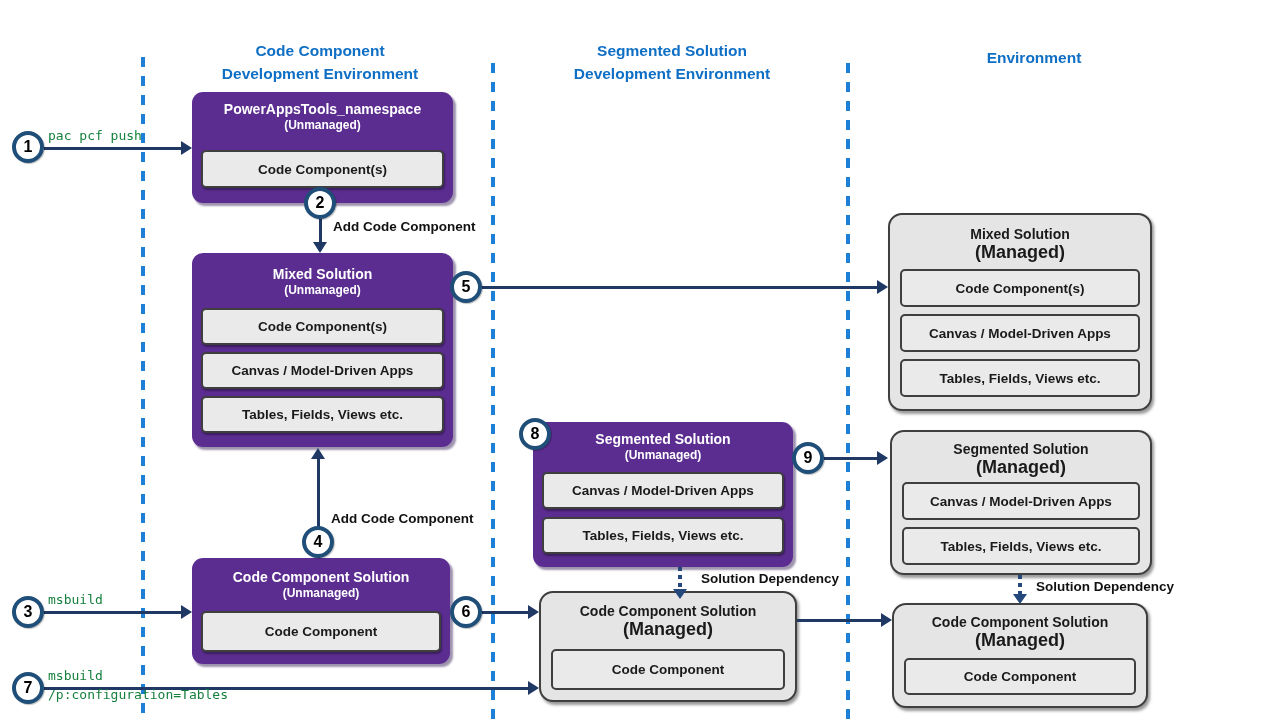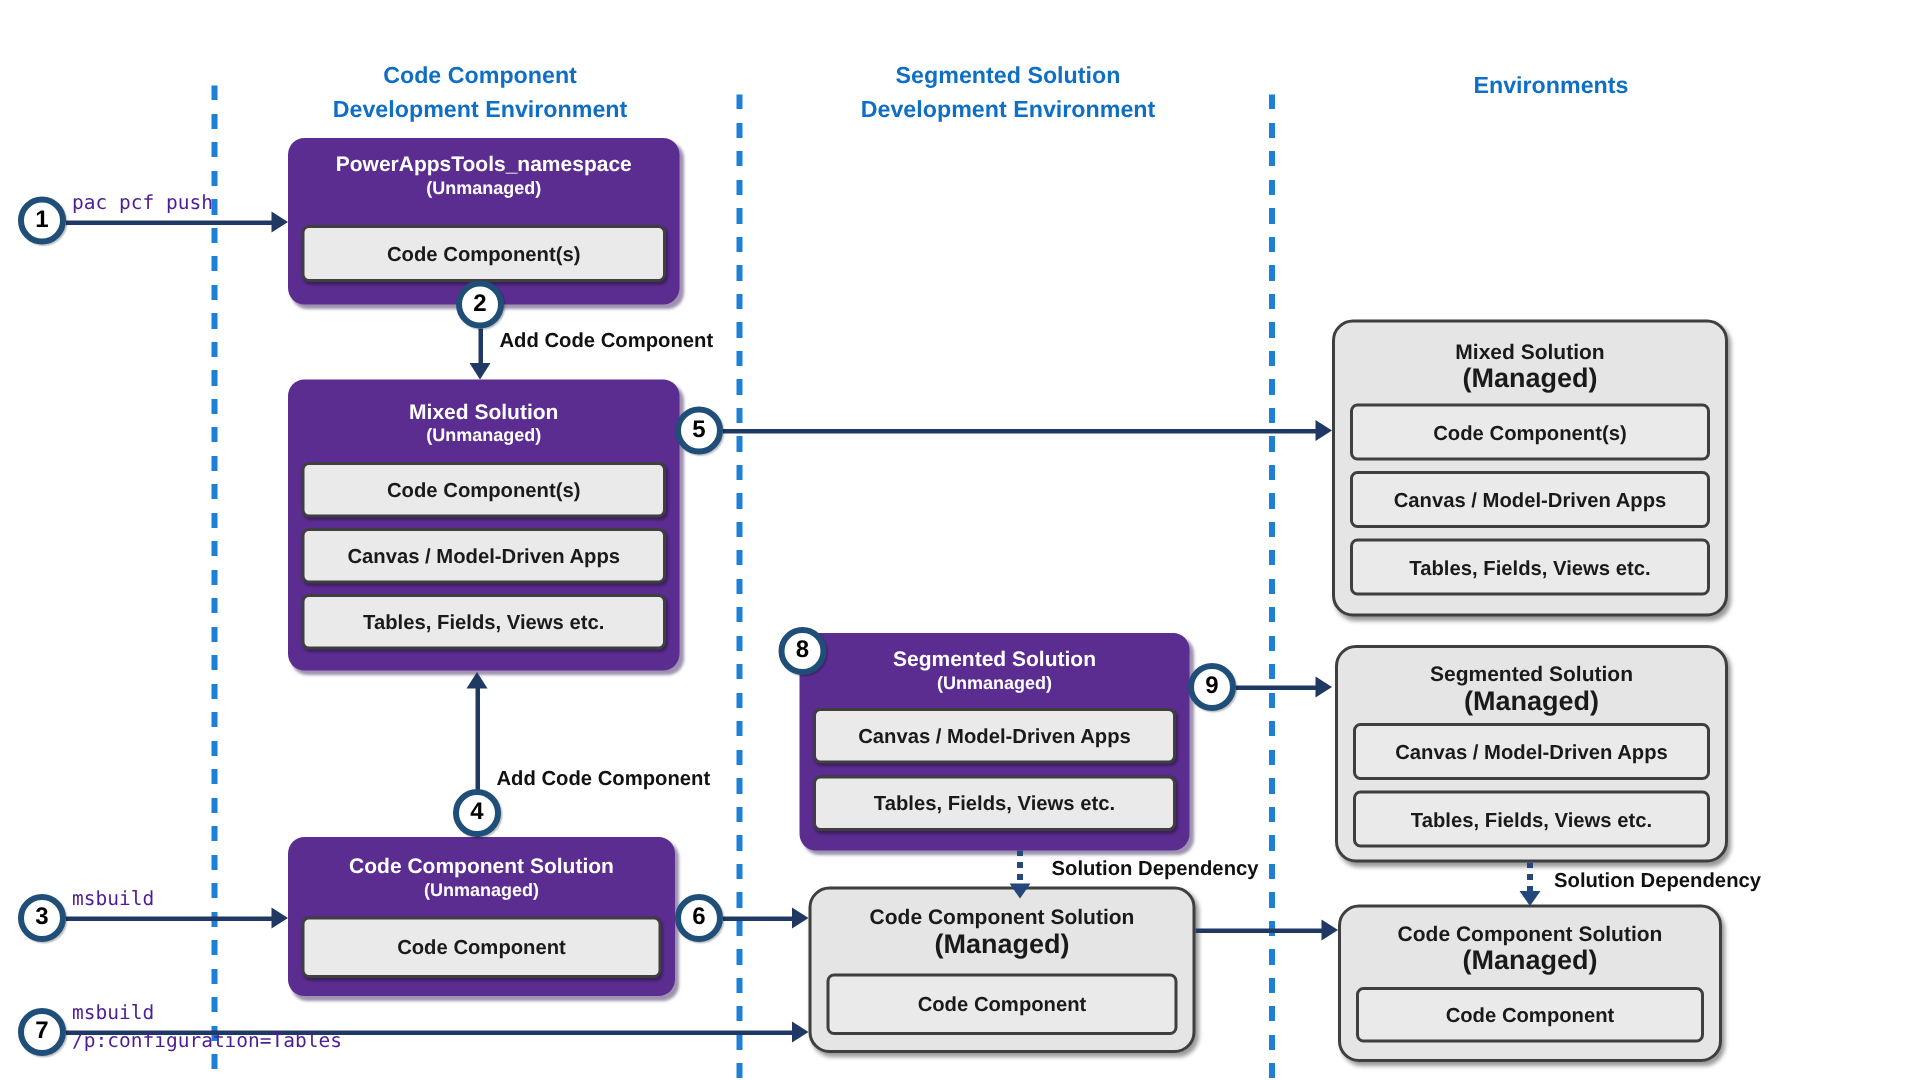--- a/index.html
+++ b/index.html
@@ -78,42 +78,42 @@
     border-left:7.5px solid transparent; border-right:7.5px solid transparent;
     border-top:10px solid #24477c;
   }
   
   .lbl {
     position:absolute; font-weight:700; font-size:13.5px; color:#111;
     white-space:nowrap; z-index:2;
   }
   .cmd {
     position:absolute; font-family:"DejaVu Sans Mono", monospace; font-size:13px;
-    line-height:19px; color:#4c1d95; white-space:nowrap; z-index:2;
+    line-height:19px; color:#15803d; white-space:nowrap; z-index:2;
   }
 </style>
 </head>
 <body>
 
 <div class="stage">
 
   <div class="vline" style="left:141px;top:57px;height:663px"></div>
   <div class="vline" style="left:491px;top:63px;height:657px"></div>
   <div class="vline" style="left:846px;top:63px;height:657px"></div>
 
   <div class="col-header" style="left:175px;top:39px;width:290px">
     <span style="display:block">Code Component</span>
     <span style="display:block">Development Environment</span>
   </div>
   <div class="col-header" style="left:512px;top:39px;width:320px">
     <span style="display:block">Segmented Solution</span>
     <span style="display:block">Development Environment</span>
   </div>
   <div class="col-header" style="left:878px;top:46px;width:312px">
-    <span style="display:block">Environments</span>
+    <span style="display:block">Environment</span>
   </div>
 
   <div class="psol" style="left:192px;top:92px;width:261px;height:111px">
     <div class="ptitle">PowerAppsTools_namespace</div>
     <div class="pstate">(Unmanaged)</div>
     <div class="rows" style="margin-top:17px">
       <div class="row" style="height:38px">Code Component(s)</div>
     </div>
   </div>
 

